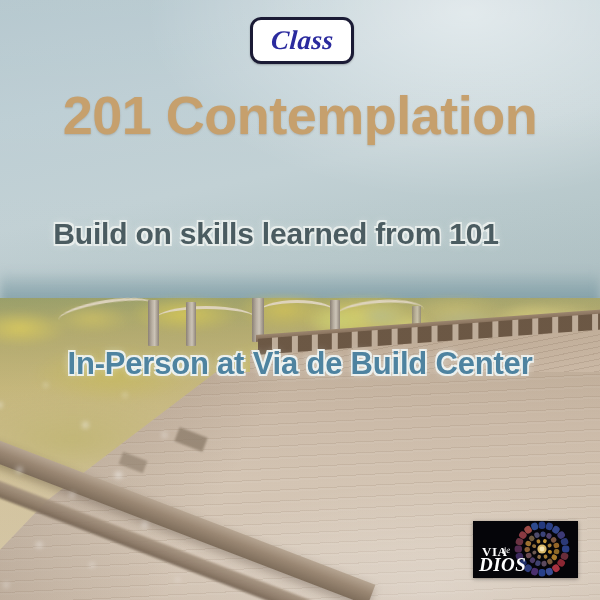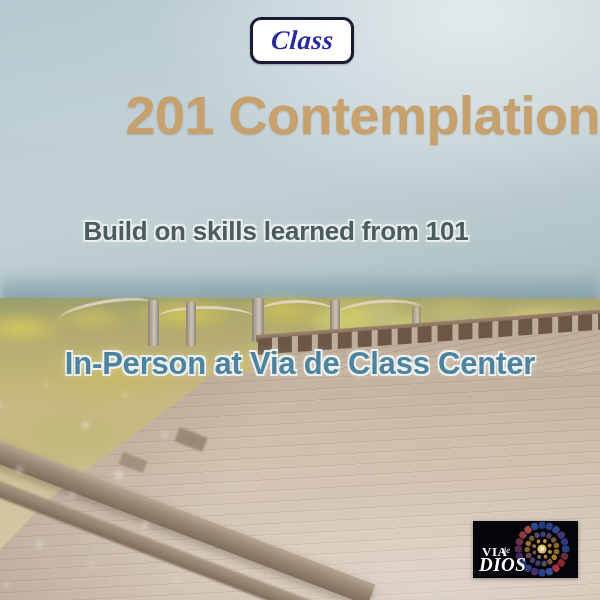--- a/index.html
+++ b/index.html
@@ -217,31 +217,31 @@
     box-shadow:0 1px 2px rgba(0,0,0,.25);
   }
   .badge-text{
     font-family:"Liberation Serif","DejaVu Serif",serif;
     font-style:italic;font-weight:bold;font-size:27px;line-height:1;
     color:#2b2b9e;letter-spacing:.5px;
     transform:skewX(-4deg);
   }
 
   .title{
-    position:absolute;left:0;top:88px;width:600px;text-align:right;
+    position:absolute;left:0;top:88px;width:600px;text-align:center;
     font-size:54px;font-weight:bold;line-height:1;
     color:#c6a06d;
     letter-spacing:-.5px;
     font-stretch:condensed;
     text-shadow:0 1px 2px rgba(90,70,45,.22);
   }
 
   .subtitle{
     position:absolute;left:0;top:214px;width:552px;text-align:center;
-    font-size:26px;font-weight:bold;line-height:1.32;
+    font-size:30px;font-weight:bold;line-height:1.32;
     color:#4b5c61;
     letter-spacing:-.2px;
     text-shadow:
       -1.6px -1.6px 0 rgba(233,238,236,.95),
        1.6px -1.6px 0 rgba(233,238,236,.95),
       -1.6px  1.6px 0 rgba(233,238,236,.95),
        1.6px  1.6px 0 rgba(233,238,236,.95),
        0 0 8px rgba(240,244,242,.7);
   }
 
@@ -309,21 +309,21 @@
   <div class="badge">
     <span class="badge-text">Class</span>
   </div>
 
   <div class="title">201 Contemplation</div>
 
   <div class="subtitle">
     <div>Build on skills learned from 101</div>
   </div>
 
-  <div class="location">In-Person at Via de Class Center</div>
+  <div class="location">In-Person at Via de Build Center</div>
 
   <div class="logo">
     <svg class="logo-svg" viewBox="0 0 105 57">
       <rect x="0" y="0" width="105" height="57" fill="#050509"></rect>
       <g>
 
         <g transform="translate(69,28)">
           <g>
             <rect x="20" y="-3.4" width="7.4" height="6.8" rx="3" fill="#2b3f86" transform="rotate(0)"></rect>
             <rect x="20" y="-3.4" width="7.4" height="6.8" rx="3" fill="#6a2d3a" transform="rotate(18)"></rect>

